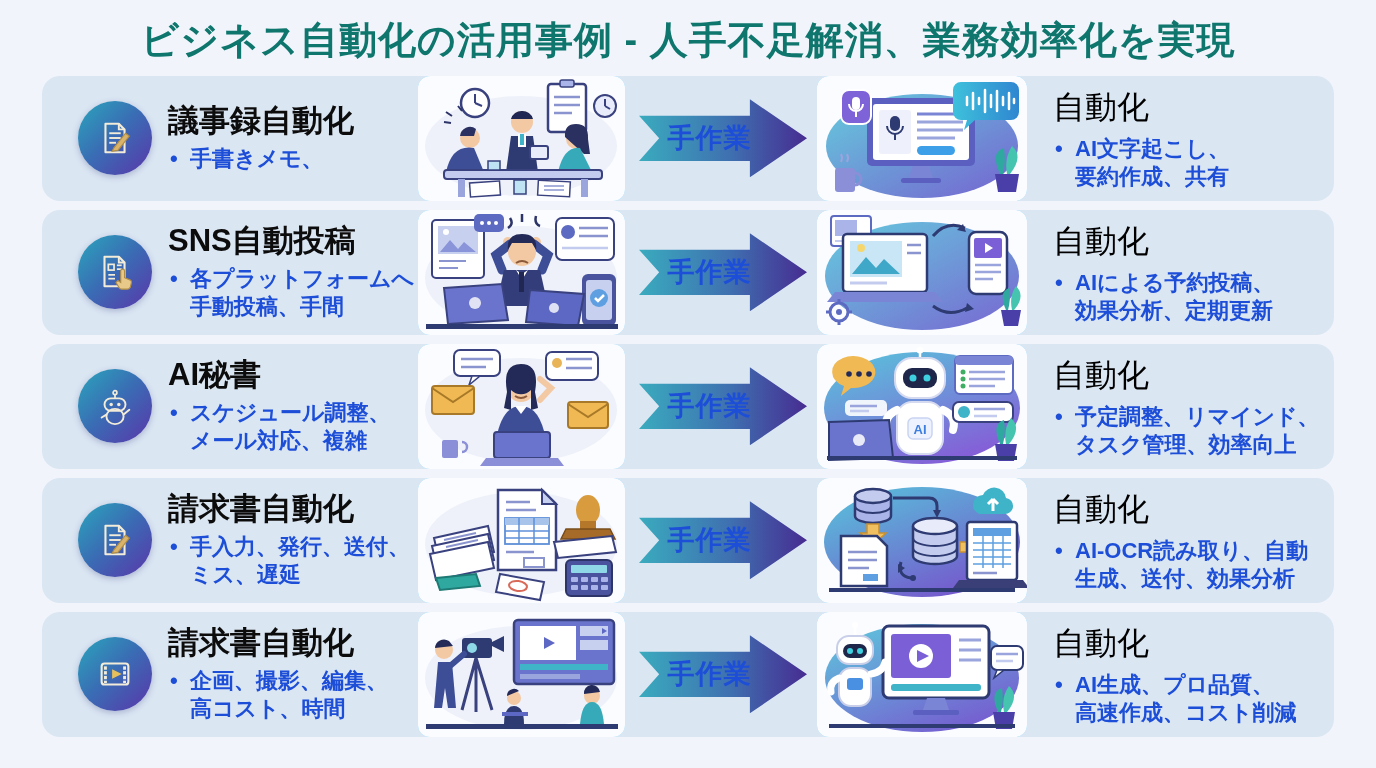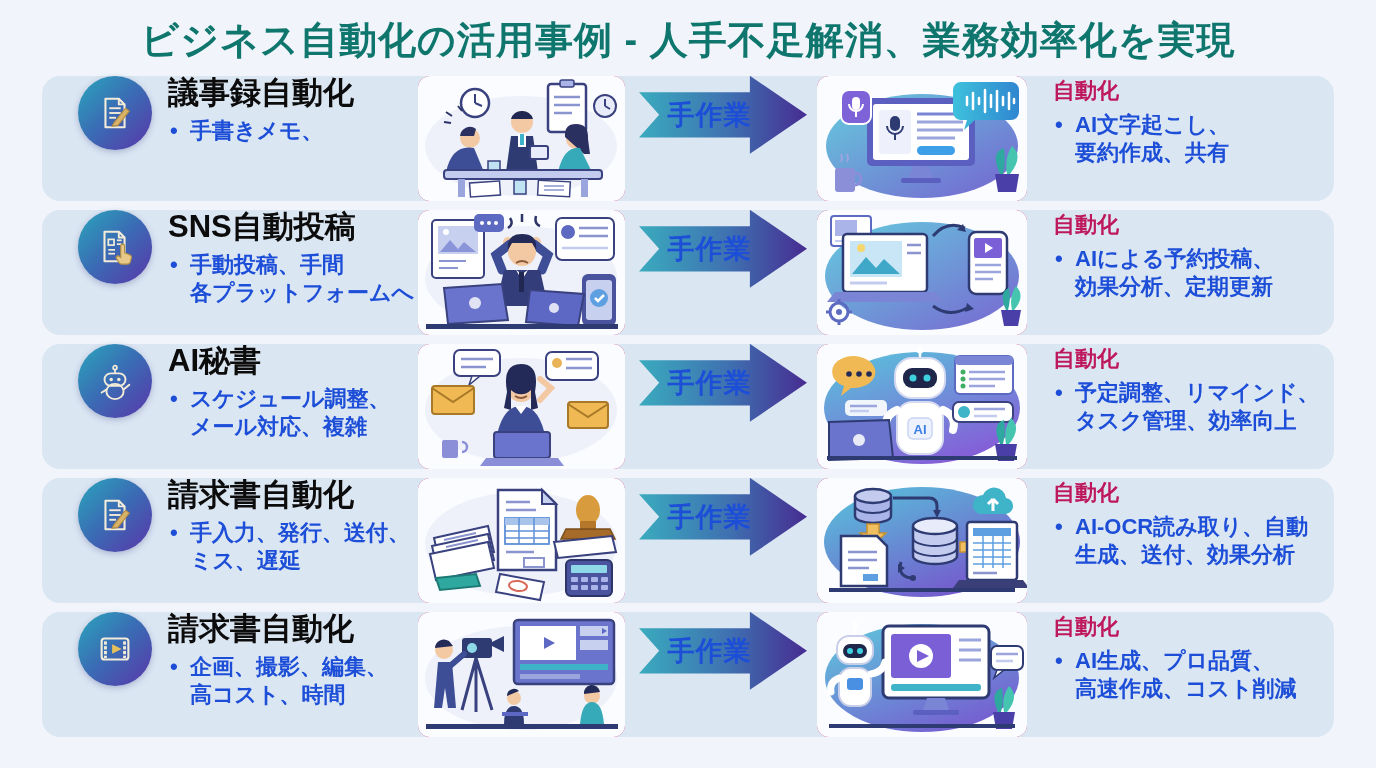--- a/index.html
+++ b/index.html
@@ -8,54 +8,54 @@
     background:#f1f5fb;
     font-family:"Liberation Sans","DejaVu Sans",sans-serif;
     -webkit-font-smoothing:antialiased;
   }
   .title{
     text-align:center;font-size:38px;font-weight:900;color:#0f766e;
     padding:20px 0 14px;letter-spacing:1px;line-height:1.1;
   }
   .rows{padding:0 42px;}
   .row{
-    display:flex;align-items:flex-start;height:125px;
+    display:flex;align-items:center;height:125px;
     background:#dbe6f3;border-radius:18px;margin-bottom:9px;
   }
   .icon-circle{
     width:74px;height:74px;border-radius:50%;
     background:linear-gradient(135deg,#2aa6bc 0%,#3a6cb4 48%,#5a36aa 100%);
     flex:0 0 74px;margin:0 16px 0 36px;
     display:flex;align-items:center;justify-content:center;
     box-shadow:0 2px 6px rgba(40,50,120,.28);
   }
   .left-text{width:250px;flex:0 0 250px;}
   .block-title{font-size:31px;font-weight:900;color:#0c0c0c;line-height:1.1;margin-bottom:7px;}
   .bullet{position:relative;padding-left:22px;font-size:22px;font-weight:800;color:#1d4ed8;line-height:1.28;}
   .bullet::before{content:"•";position:absolute;left:2px;top:0;}
   .bullet span{display:block;}
   .illus{
     width:207px;height:125px;border-radius:12px;overflow:hidden;
-    flex:0 0 auto;background:#be185d;
+    flex:0 0 auto;background:#7dd3fc;
   }
   .illus.auto{width:210px;}
   .illus svg{display:block;width:100%;height:100%;}
   .arrow-wrap{position:relative;width:168px;height:78px;flex:0 0 auto;margin:0 10px 0 14px;}
   .arrow-shape{
     position:absolute;inset:0;
     background:linear-gradient(90deg,#3aabbe 0%,#3f6fb0 55%,#472c91 100%);
     clip-path:polygon(0% 21%,66% 21%,66% 0%,100% 50%,66% 100%,66% 79%,0% 79%,12% 50%);
   }
   .arrow-label{
     position:absolute;left:14%;right:30%;top:0;bottom:0;
     display:flex;align-items:center;justify-content:center;
     color:#1d4ed8;font-size:27px;font-weight:700;letter-spacing:1px;
   }
   .right-text{flex:1;padding-left:26px;min-width:0;}
-  .auto-heading{font-size:22px;font-weight:700;color:#be185d;margin-bottom:5px;}
+  .auto-heading{font-size:32px;font-weight:400;color:#000000;margin-bottom:5px;}
 </style>
 </head>
 <body>
 
 <div class="title">ビジネス自動化の活用事例 - 人手不足解消、業務効率化を実現</div>
 
 <div class="rows">
 
   <div class="row">
     <div class="icon-circle">
@@ -186,22 +186,22 @@
         <line x1="24" y1="15" x2="29" y2="15" stroke="#f2ecd9" stroke-width="1.8"></line>
         <line x1="24" y1="19" x2="29" y2="19" stroke="#f2ecd9" stroke-width="1.8"></line>
         <line x1="15" y1="25" x2="22" y2="25" stroke="#f2ecd9" stroke-width="1.8"></line>
         <line x1="15" y1="29" x2="22" y2="29" stroke="#f2ecd9" stroke-width="1.8"></line>
         <path d="M28,21 a2,2 0 0 1 4,0 v7 l5,2 q3,1 2,4 l-1,4 q-1,2 -3,2 h-6 q-2,0 -3,-2 l-3,-5 2,-2 3,2z" fill="#e8c98a" stroke="#b08d45" stroke-width="1.2"></path>
       </svg>
     </div>
     <div class="left-text">
       <div class="block-title">SNS自動投稿</div>
       <div class="bullet">
+        <span>各プラットフォームへ</span>
         <span>手動投稿、手間</span>
-        <span>各プラットフォームへ</span>
       </div>
     </div>
     <div class="illus">
       <svg viewBox="0 0 207 125">
         <rect width="207" height="125" fill="#fbfcff"></rect>
         <ellipse cx="103" cy="68" rx="96" ry="52" fill="#eef1fa"></ellipse>
         <rect x="14" y="10" width="52" height="58" rx="4" fill="#fff" stroke="#39417e" stroke-width="2"></rect>
         <rect x="20" y="16" width="40" height="28" fill="#c8d0f0"></rect>
         <path d="M22,42 l10,-12 8,9 6,-7 12,10z" fill="#8a94d8"></path>
         <circle cx="28" cy="22" r="3" fill="#fff"></circle>

